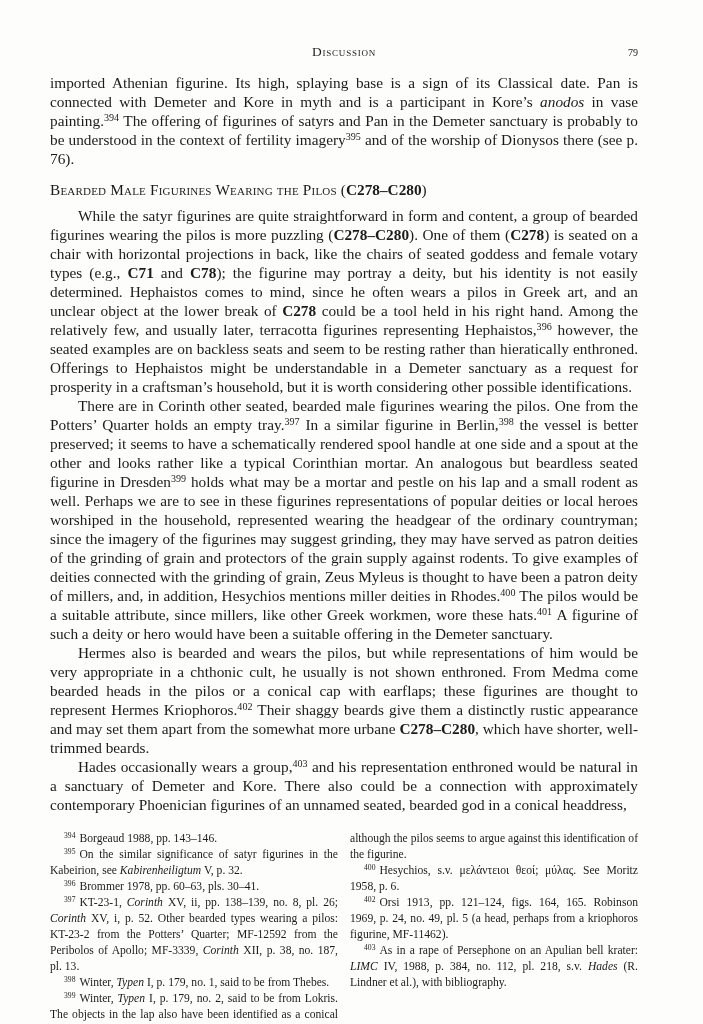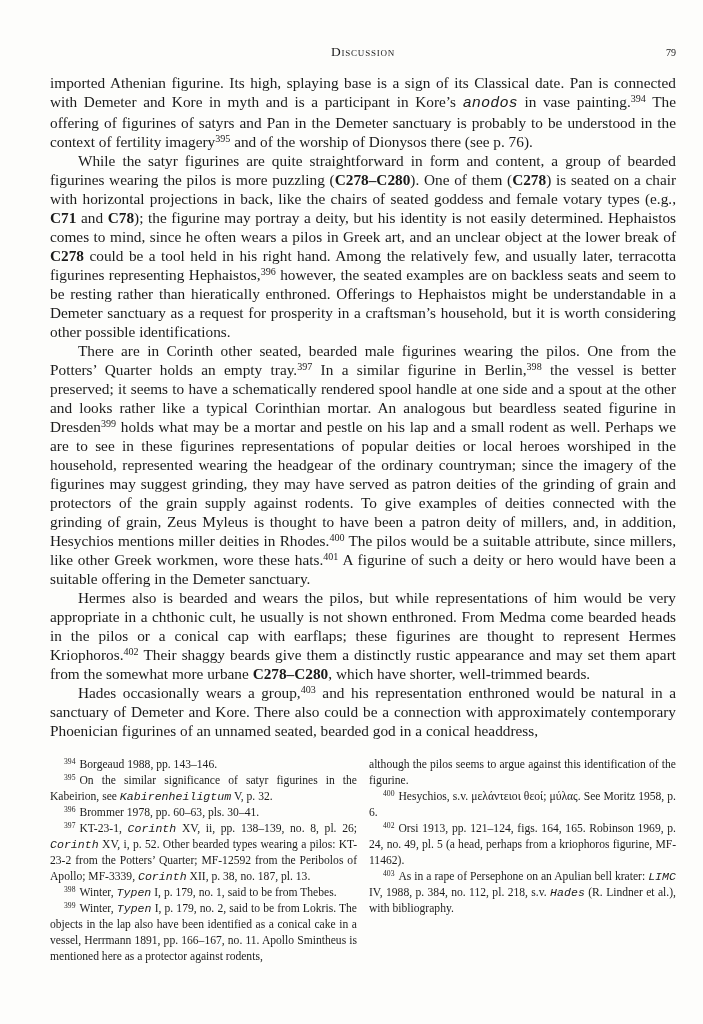--- a/index.html
+++ b/index.html
@@ -6,21 +6,21 @@
   body {
     width: 703px; height: 1024px;
     background: #fdfdfb;
     color: #1b1b1b;
     font-family: "Liberation Serif", serif;
     overflow: hidden;
   }
   .page {
     box-sizing: border-box;
     width: 703px; height: 1024px;
-    padding: 44px 27px 40px 50px;
+    padding: 44px 65px 40px 50px;
   }
   
   .running-head {
     display: flex; align-items: baseline;
     font-size: 13.5px;
     margin-bottom: 13px;
   }
   .rh-spacer { flex: 1; }
   .rh-title {
     font-variant: small-caps;
@@ -39,21 +39,21 @@
   .para.indent { text-indent: 28px; }
   .section-heading {
     font-size: 15.3px;
     font-weight: normal;
     margin: 12px 0 7px 0;
     text-align: left;
     text-indent: 0;
   }
   .sc { font-variant: small-caps; letter-spacing: 0.2px; }
   .b { font-weight: bold; }
-  .i { font-style: italic; font-family: Liberation Mono, monospace; }
+  .i { font-style: italic; }
   sup.fnref {
     font-size: 0.66em;
     line-height: 0;
     vertical-align: baseline;
     position: relative;
     top: -0.5em;
   }
 
   
   .footnotes {
@@ -76,20 +76,21 @@
 <div class="page">
 
   <div class="running-head">
     <span class="rh-spacer"></span>
     <span class="rh-title">Discussion</span>
     <span class="rh-page">79</span>
   </div>
 
   <div class="main-text" id="main-text">
       <p class="para"><span>imported Athenian figurine.  Its high, splaying base is a sign of its Classical date.  Pan is connected with Demeter and Kore in myth and is a participant in Kore’s </span><span class="i">anodos</span><span> in vase painting.</span><sup class="fnref">394</sup><span>  The offering of figurines of satyrs and Pan in the Demeter sanctuary is probably to be understood in the context of fertility imagery</span><sup class="fnref">395</sup><span> and of the worship of Dionysos there (see p. 76).</span></p>
+      <h2 class="section-heading"><span class="sc">Bearded Male Figurines Wearing the Pilos </span><span>(</span><span class="b">C278–C280</span><span>)</span></h2>
       <p class="para indent"><span>While the satyr figurines are quite straightforward in form and content, a group of bearded figurines wearing the pilos is more puzzling (</span><span class="b">C278–C280</span><span>).  One of them (</span><span class="b">C278</span><span>) is seated on a chair with horizontal projections in back, like the chairs of seated goddess and female votary types (e.g., </span><span class="b">C71</span><span> and </span><span class="b">C78</span><span>); the figurine may portray a deity, but his identity is not easily determined.  Hephaistos comes to mind, since he often wears a pilos in Greek art, and an unclear object at the lower break of </span><span class="b">C278</span><span> could be a tool held in his right hand.  Among the relatively few, and usually later, terracotta figurines representing Hephaistos,</span><sup class="fnref">396</sup><span> however, the seated examples are on backless seats and seem to be resting rather than hieratically enthroned.  Offerings to Hephaistos might be understandable in a Demeter sanctuary as a request for prosperity in a craftsman’s household, but it is worth considering other possible identifications.</span></p>
       <p class="para indent"><span>There are in Corinth other seated, bearded male figurines wearing the pilos.  One from the Potters’ Quarter holds an empty tray.</span><sup class="fnref">397</sup><span>  In a similar figurine in Berlin,</span><sup class="fnref">398</sup><span> the vessel is better preserved; it seems to have a schematically rendered spool handle at one side and a spout at the other and looks rather like a typical Corinthian mortar.  An analogous but beardless seated figurine in Dresden</span><sup class="fnref">399</sup><span> holds what may be a mortar and pestle on his lap and a small rodent as well.  Perhaps we are to see in these figurines representations of popular deities or local heroes worshiped in the household, represented wearing the headgear of the ordinary countryman; since the imagery of the figurines may suggest grinding, they may have served as patron deities of the grinding of grain and protectors of the grain supply against rodents.  To give examples of deities connected with the grinding of grain, Zeus Myleus is thought to have been a patron deity of millers, and, in addition, Hesychios mentions miller deities in Rhodes.</span><sup class="fnref">400</sup><span>  The pilos would be a suitable attribute, since millers, like other Greek workmen, wore these hats.</span><sup class="fnref">401</sup><span>  A figurine of such a deity or hero would have been a suitable offering in the Demeter sanctuary.</span></p>
       <p class="para indent"><span>Hermes also is bearded and wears the pilos, but while representations of him would be very appropriate in a chthonic cult, he usually is not shown enthroned.  From Medma come bearded heads in the pilos or a conical cap with earflaps; these figurines are thought to represent Hermes Kriophoros.</span><sup class="fnref">402</sup><span>  Their shaggy beards give them a distinctly rustic appearance and may set them apart from the somewhat more urbane </span><span class="b">C278–C280</span><span>, which have shorter, well-trimmed beards.</span></p>
       <p class="para indent"><span>Hades occasionally wears a group,</span><sup class="fnref">403</sup><span> and his representation enthroned would be natural in a sanctuary of Demeter and Kore.  There also could be a connection with approximately contemporary Phoenician figurines of an unnamed seated, bearded god in a conical headdress,</span></p>
     </div>
 
   <div class="footnotes">
     <div class="fn-col" id="fn-left">
         <p class="fn has-num"><sup class="fnref">394</sup><span>Borgeaud 1988, pp. 143–146.</span></p>
         <p class="fn has-num"><sup class="fnref">395</sup><span>On the similar significance of satyr figurines in the Kabeirion, see </span><span class="i">Kabirenheiligtum</span><span> V, p. 32.</span></p>

